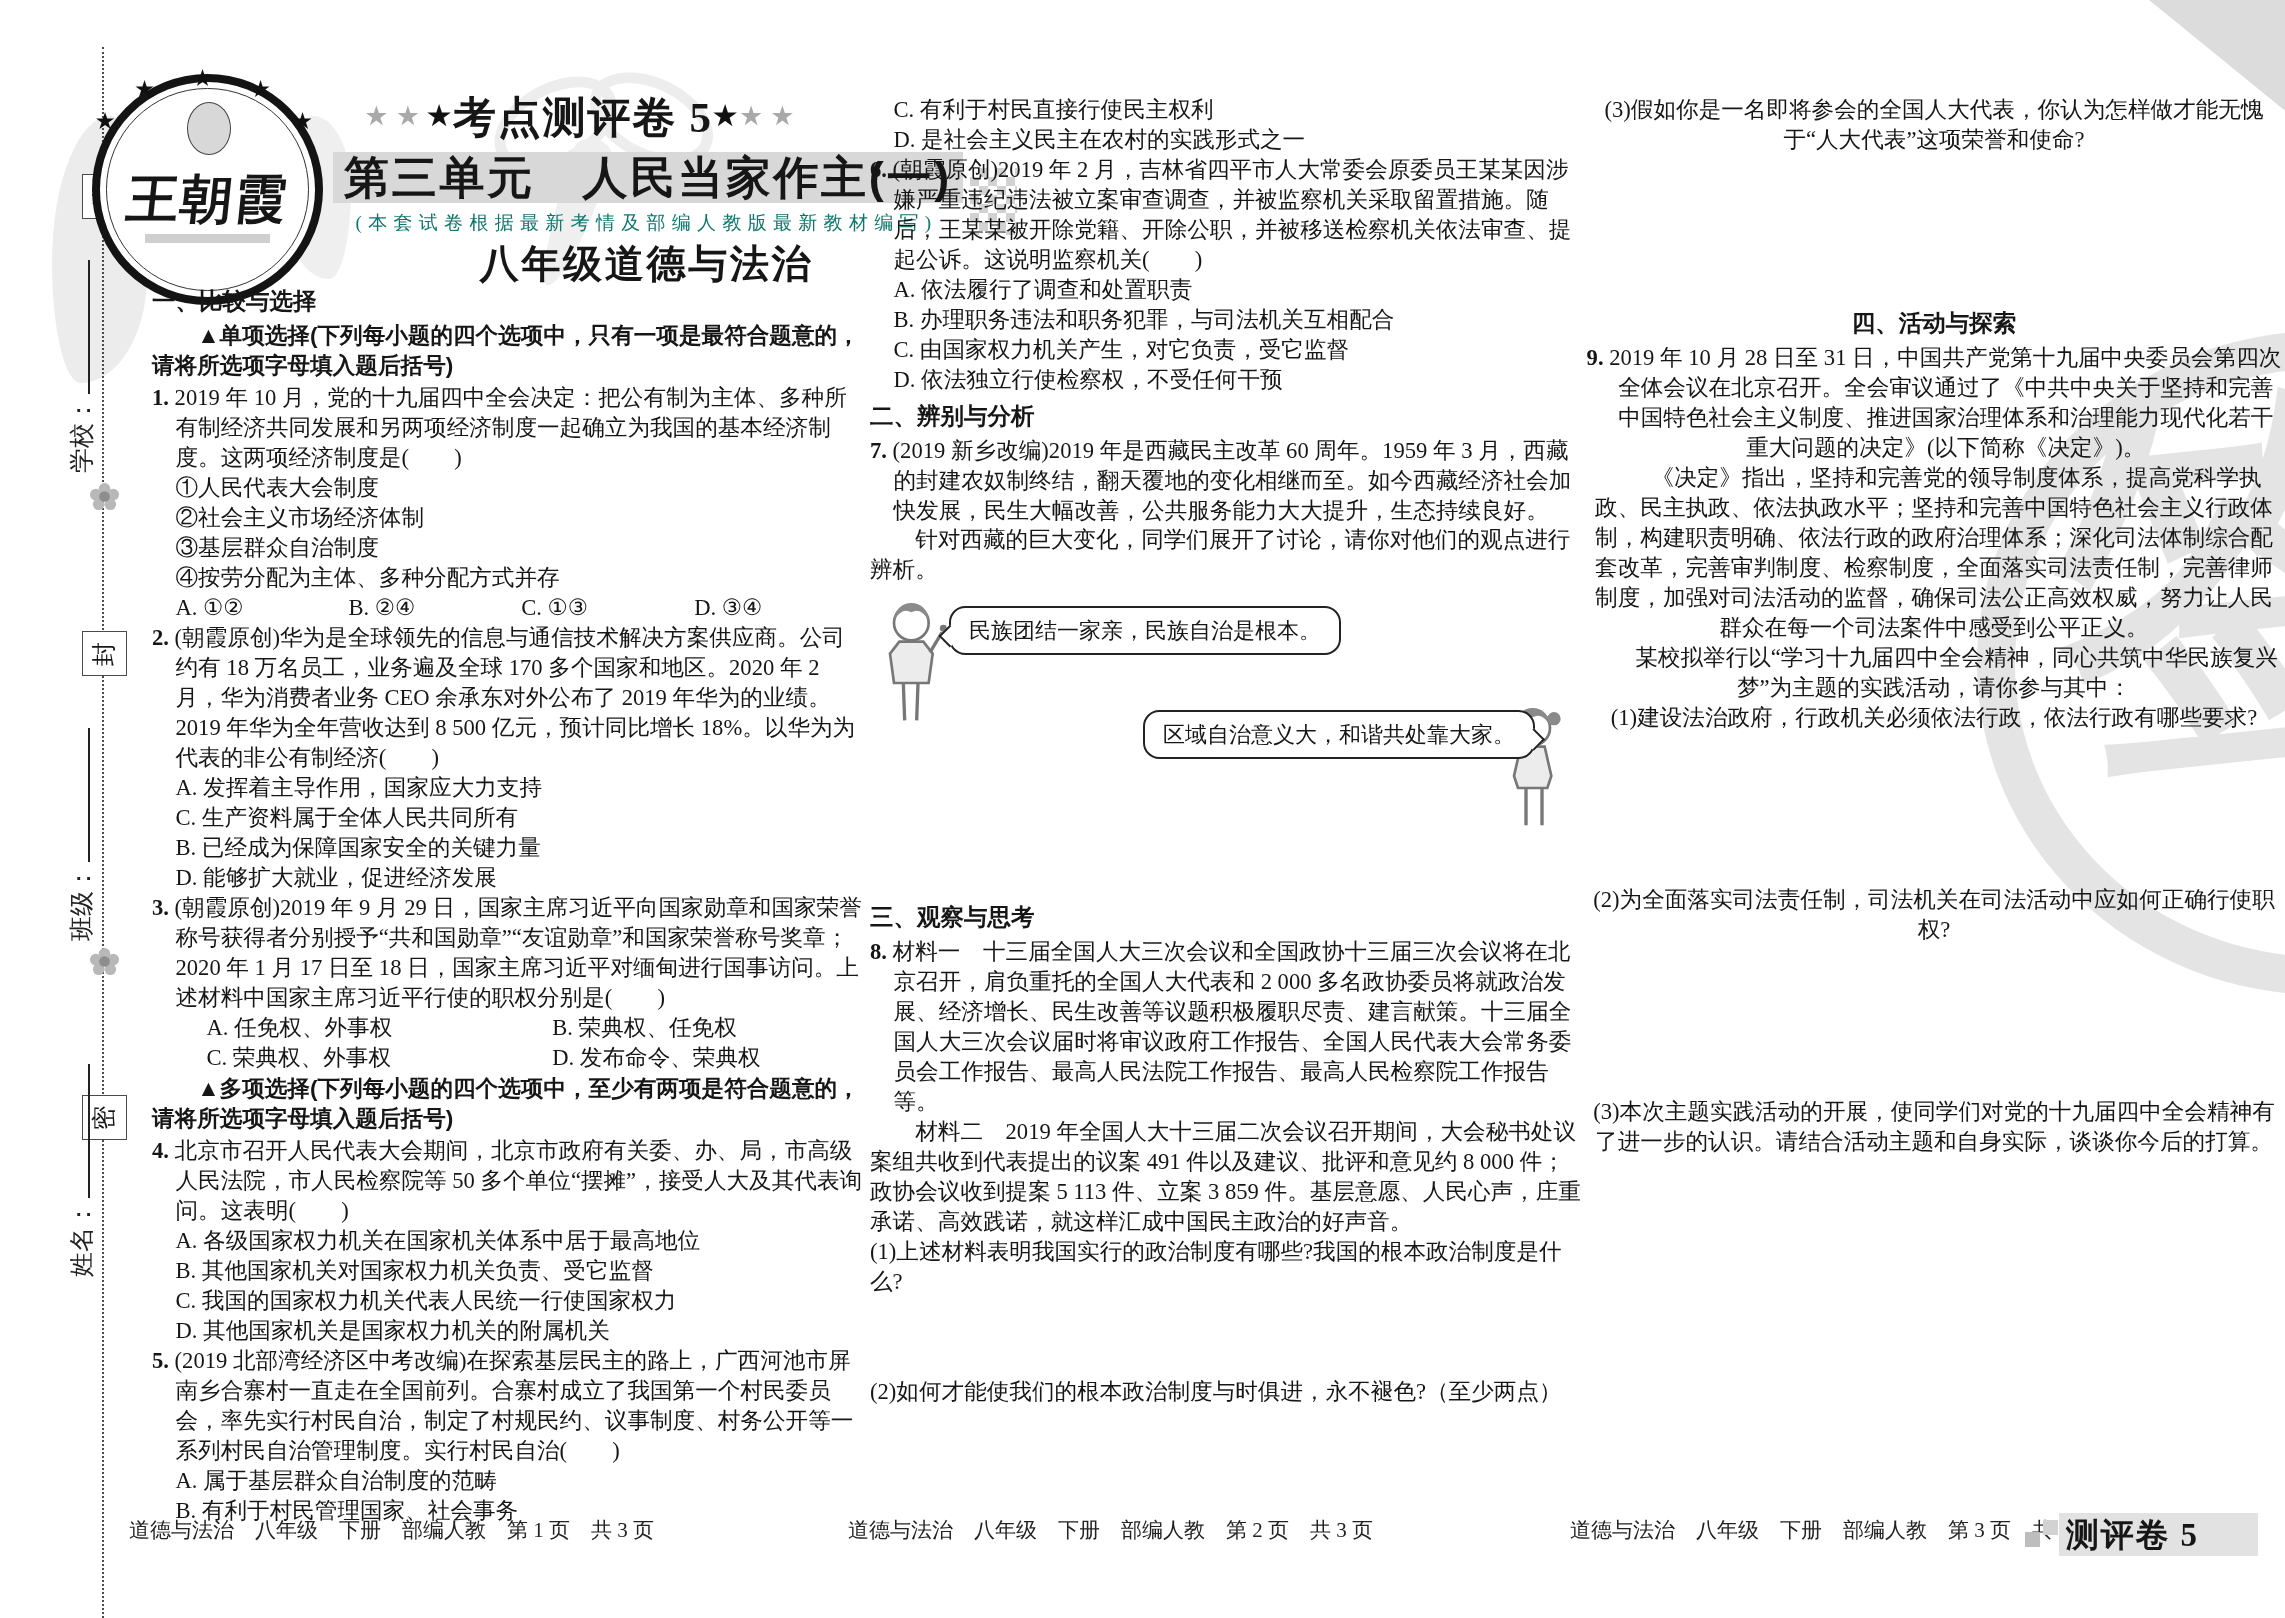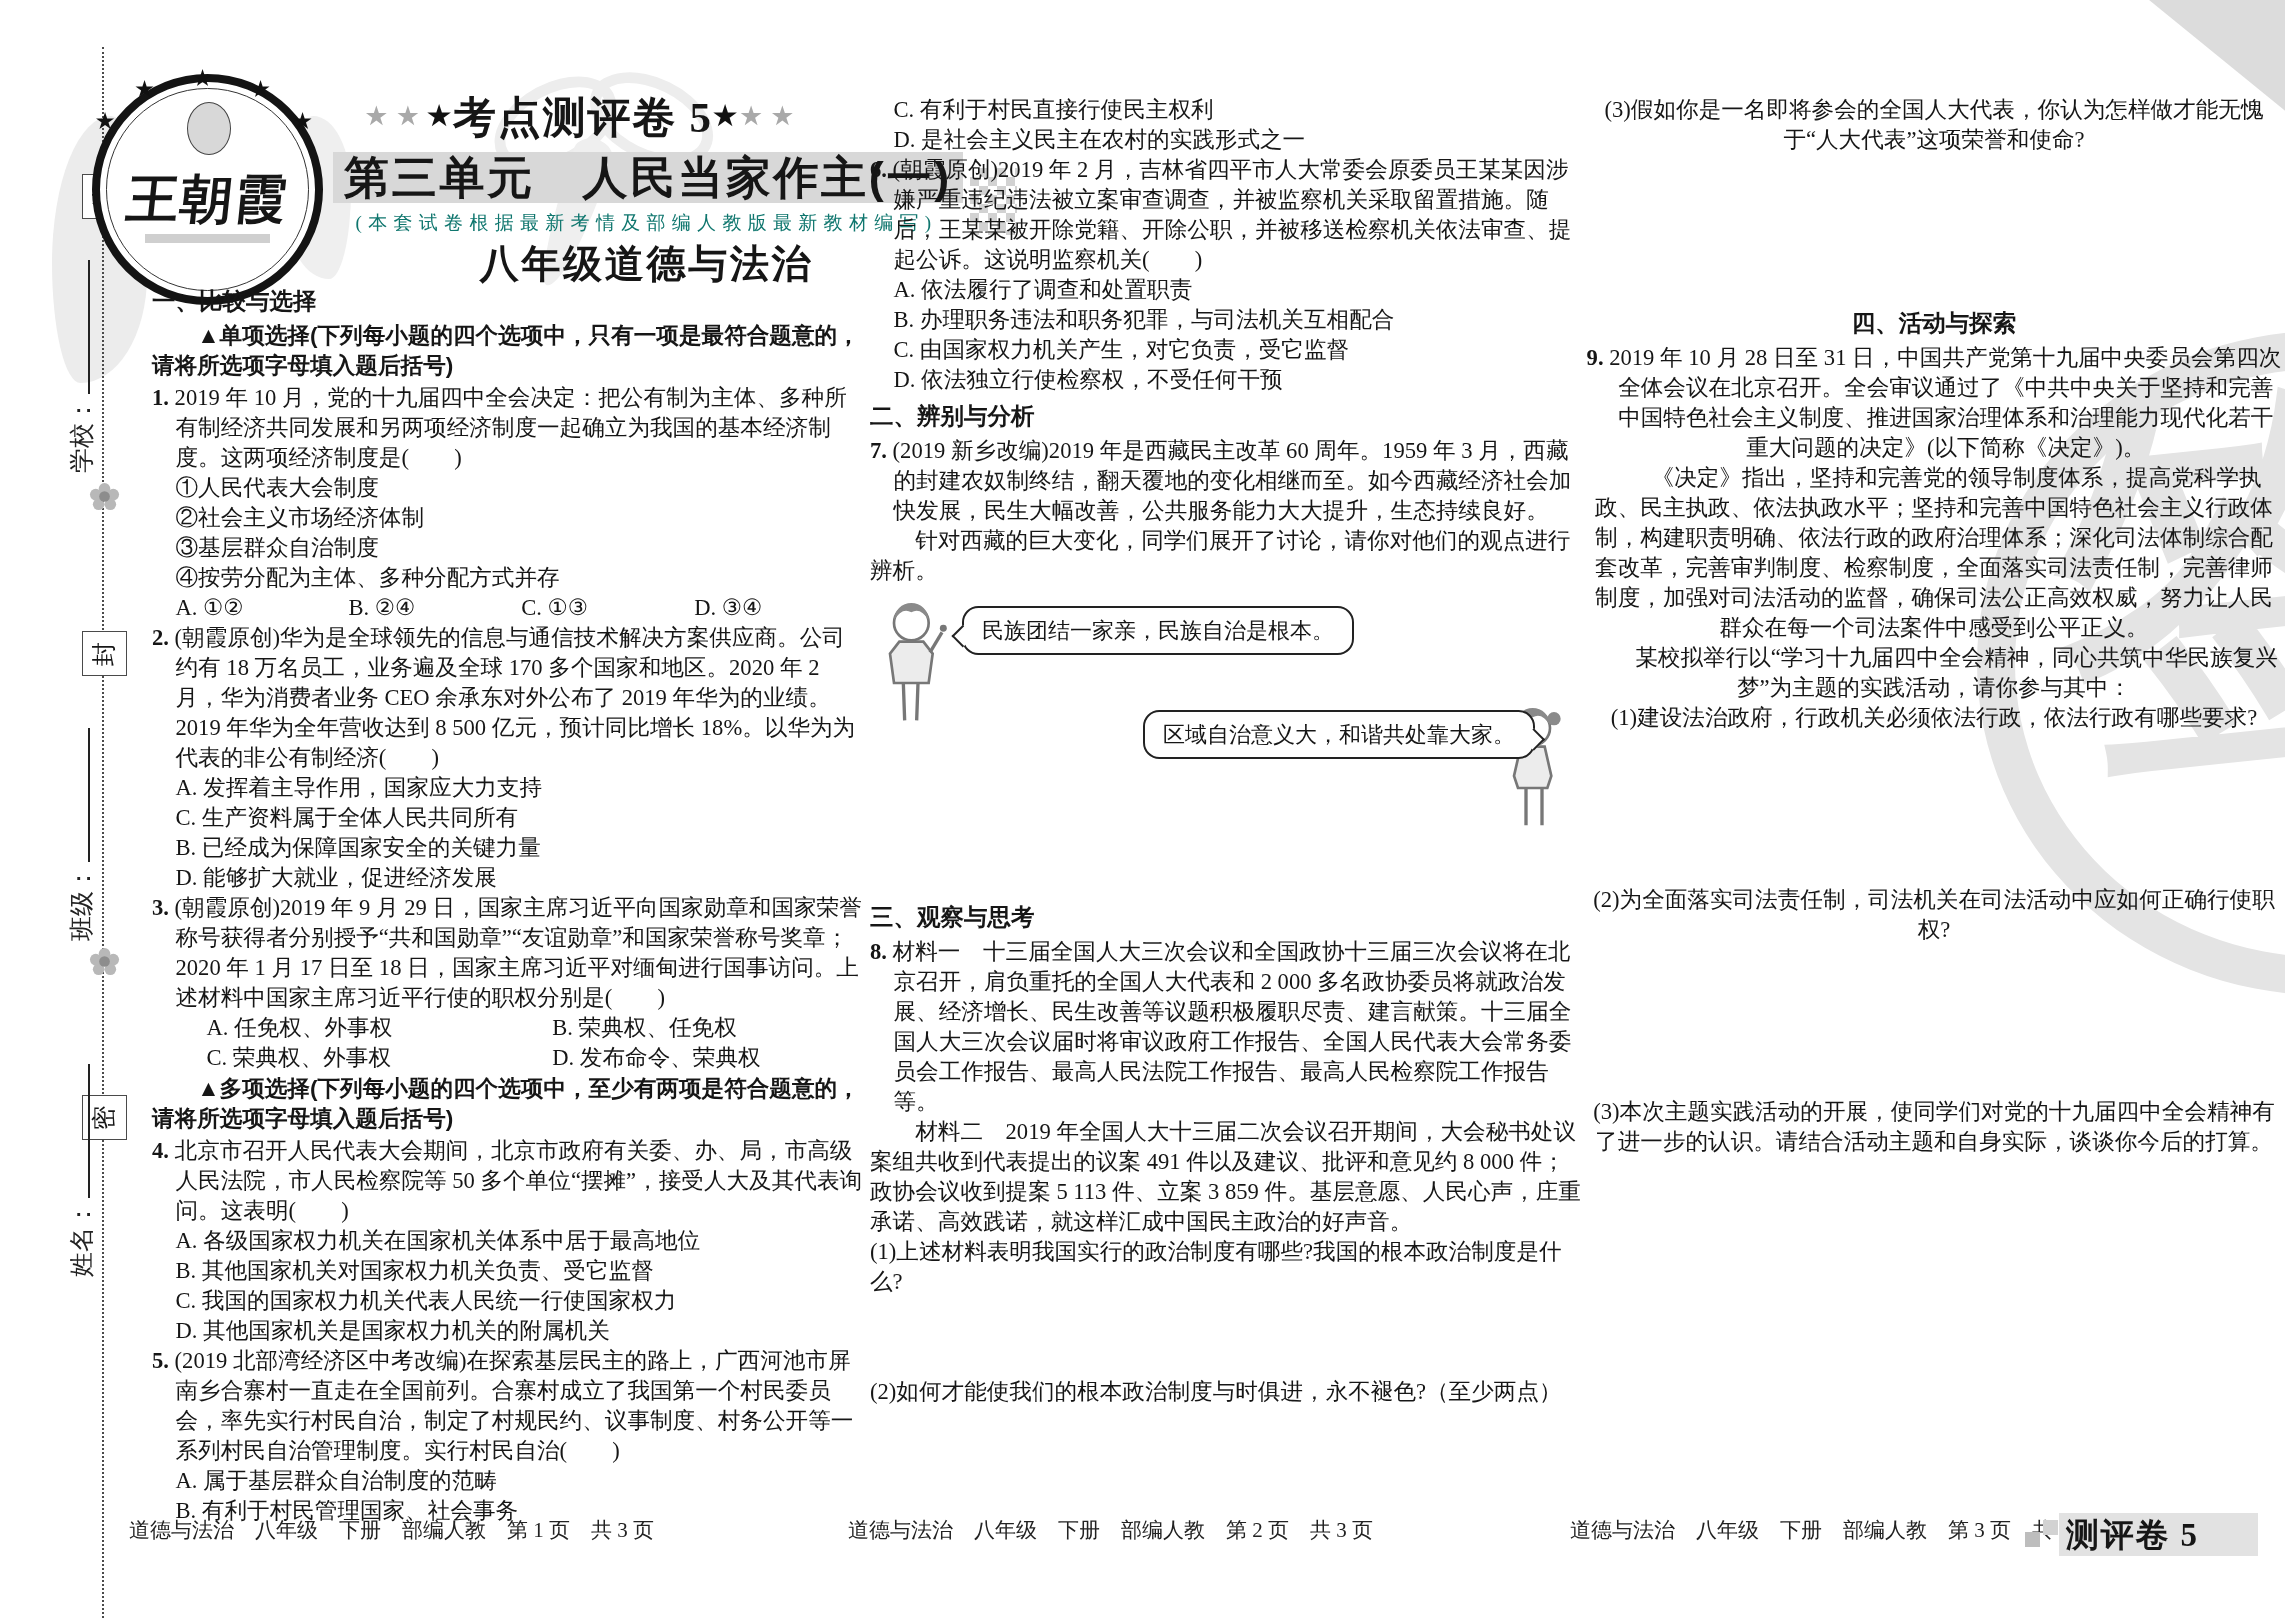--- a/index.html
+++ b/index.html
@@ -69,36 +69,36 @@
   .colA{left:152px;top:280px;width:715px;}
   .colB{left:870px;top:95px;width:711px;}
   .colC{left:1585px;top:95px;width:698px;text-align:center;}
   .h{font-family:"Liberation Sans","DejaVu Sans",sans-serif;font-weight:bold;font-size:23.5px;margin:6.3px 0 4.5px;}
   .instr{font-family:"Liberation Sans","DejaVu Sans",sans-serif;font-weight:bold;text-indent:2em;margin:1.8px 0;}
   .q{padding-left:23.5px;text-indent:-23.5px;}
   .qnum{font-weight:bold;}
   .sub{padding-left:23.5px;}
   .sub0{}
   .mat{text-indent:2em;}
-  .para{text-indent:2em;}
+  .para{text-indent:2em;font-family:Liberation Mono, monospace;}
   .opts4{display:flex;padding-left:23.5px;}
   .opts4 span{flex:1;}
   .opts2{display:flex;padding-left:23.5px;}
   .opts2 span{width:50%;margin-left:31px;}
   .gapblk{width:100%;}
   
   .bubbles{position:relative;height:258px;margin-top:5.4px;}
   .kid{position:absolute;}
   .k1{left:0px;top:3.6px;width:80px;height:136px;}
   .k2{left:624px;top:107px;width:80px;height:140px;}
   .bubble{position:absolute;border:2.3px solid #222;border-radius:16.3px;padding:9px 18px;
     font-size:22px;line-height:27px;background:#fff;white-space:nowrap;}
   .bubble::before{content:'';position:absolute;width:13.6px;height:13.6px;background:#fff;
     border-left:2.3px solid #222;border-bottom:2.3px solid #222;}
-  .b1{left:92px;top:14.5px;}
+  .b1{left:79px;top:14.5px;}
   .b1::before{left:-9px;top:20px;transform:rotate(45deg);}
   .b2{left:273px;top:119px;}
   .b2::before{right:-9px;top:20px;transform:rotate(225deg);}
   
   .footer{position:absolute;width:715px;top:1516px;text-align:center;font-size:21px;color:#222;}
   .f1{left:34px;} .f2{left:753px;} .f3{left:1475px;}
   .tabsq{position:absolute;width:14.5px;height:14.5px;background:#bdbdbd;}
   .tq1{left:2025px;top:1532px;} .tq2{left:2043px;top:1520px;background:#d2d2d2;}
   .tabband{position:absolute;left:2059px;top:1513px;width:199px;height:43px;background:#e2e2e2;}
   .tabtext{position:absolute;left:2066px;top:1513px;font-size:33px;font-weight:900;letter-spacing:1.8px;}

